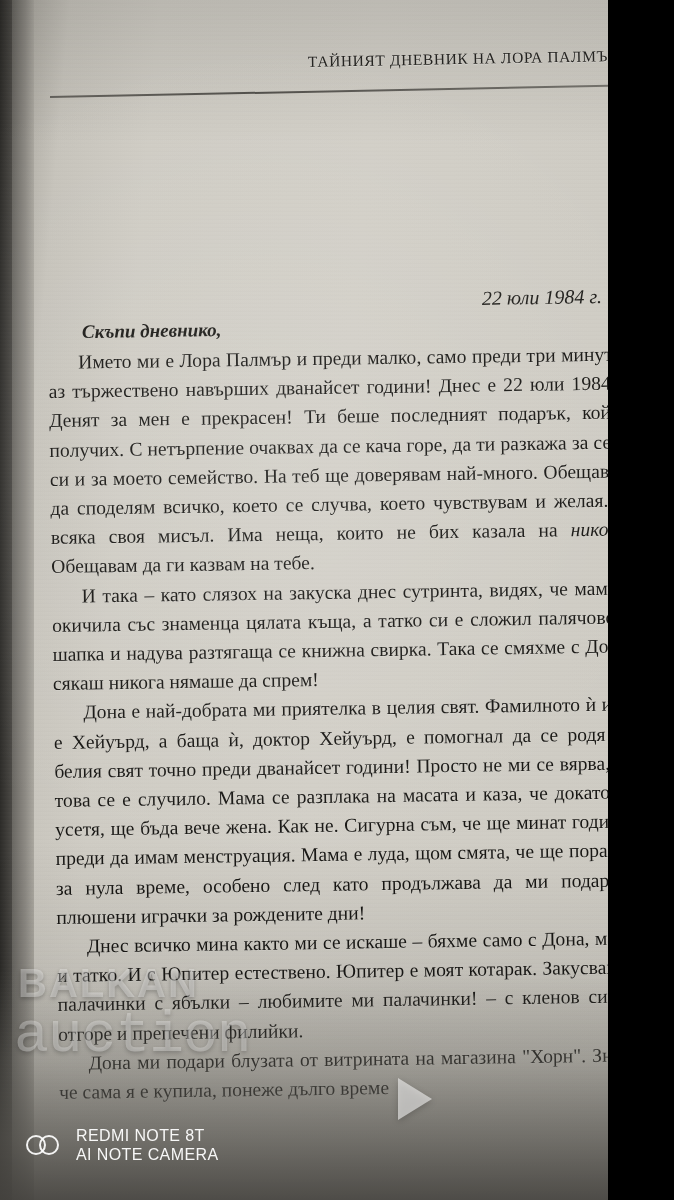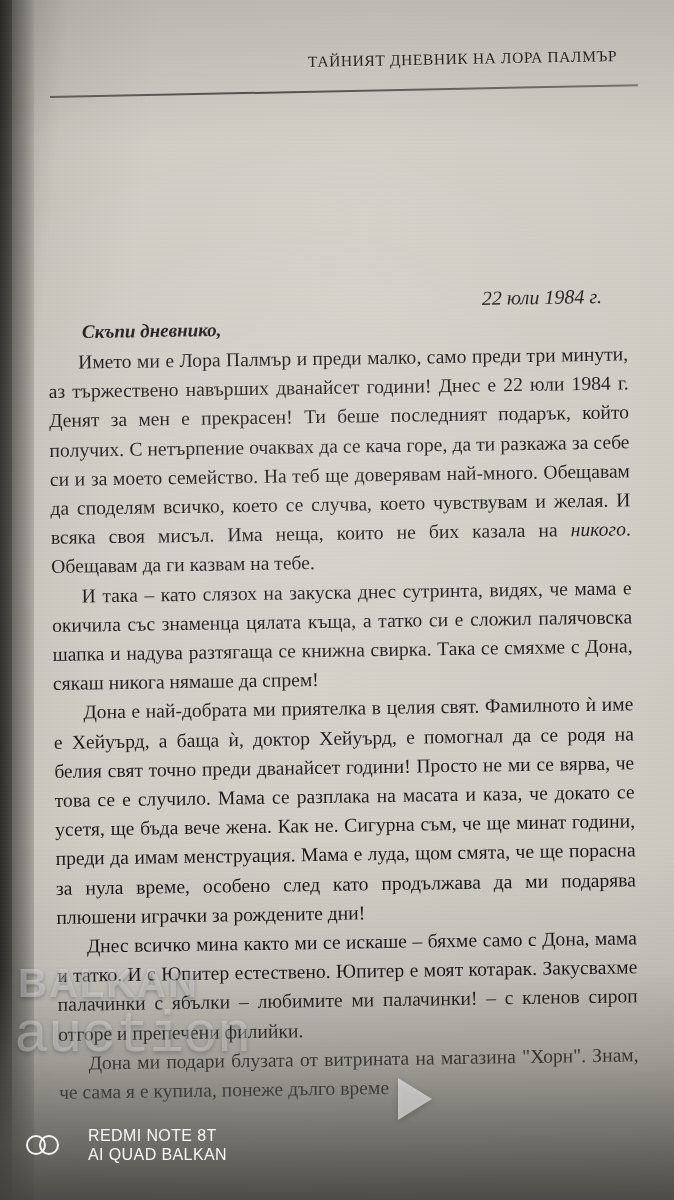--- a/index.html
+++ b/index.html
@@ -2,21 +2,21 @@
 <html><head>
 <meta charset="utf-8">
 <style>
   html, body {
     margin: 0;
     padding: 0;
     background: #000;
   }
   #page {
     position: relative;
-    width: 674px;
+    width: 608px;
     height: 1200px;
     overflow: hidden;
     background: #15803d;
     font-family: "Liberation Serif", serif;
   }
   
   .page-surface {
     position: absolute;
     left: 0; top: 0;
     width: 674px; height: 1200px;
@@ -173,21 +173,21 @@
     filter: drop-shadow(0 2px 3px rgba(0,0,0,0.35));
   }
 
   
   .cam-overlay {
     position: absolute;
     left: 26px;
     bottom: 36px;
     display: flex;
     align-items: center;
-    gap: 22px;
+    gap: 10px;
   }
   .cam-logo {
     width: 40px; height: 26px;
     position: relative;
   }
   .cam-logo .ring {
     position: absolute;
     top: 3px;
     width: 20px; height: 20px;
     border: 2.5px solid rgba(255,255,255,0.92);
@@ -238,16 +238,16 @@
   </div>
   <div class="play-button"></div>
 
   <div class="cam-overlay">
     <div class="cam-logo">
       <span class="ring r1"></span>
       <span class="ring r2"></span>
     </div>
     <div class="cam-text">
       <div class="l1">REDMI NOTE 8T</div>
-      <div class="l2">AI QUAD BALKAN</div>
+      <div class="l2">AI NOTE CAMERA</div>
     </div>
   </div>
 </div>
 
 </body></html>

